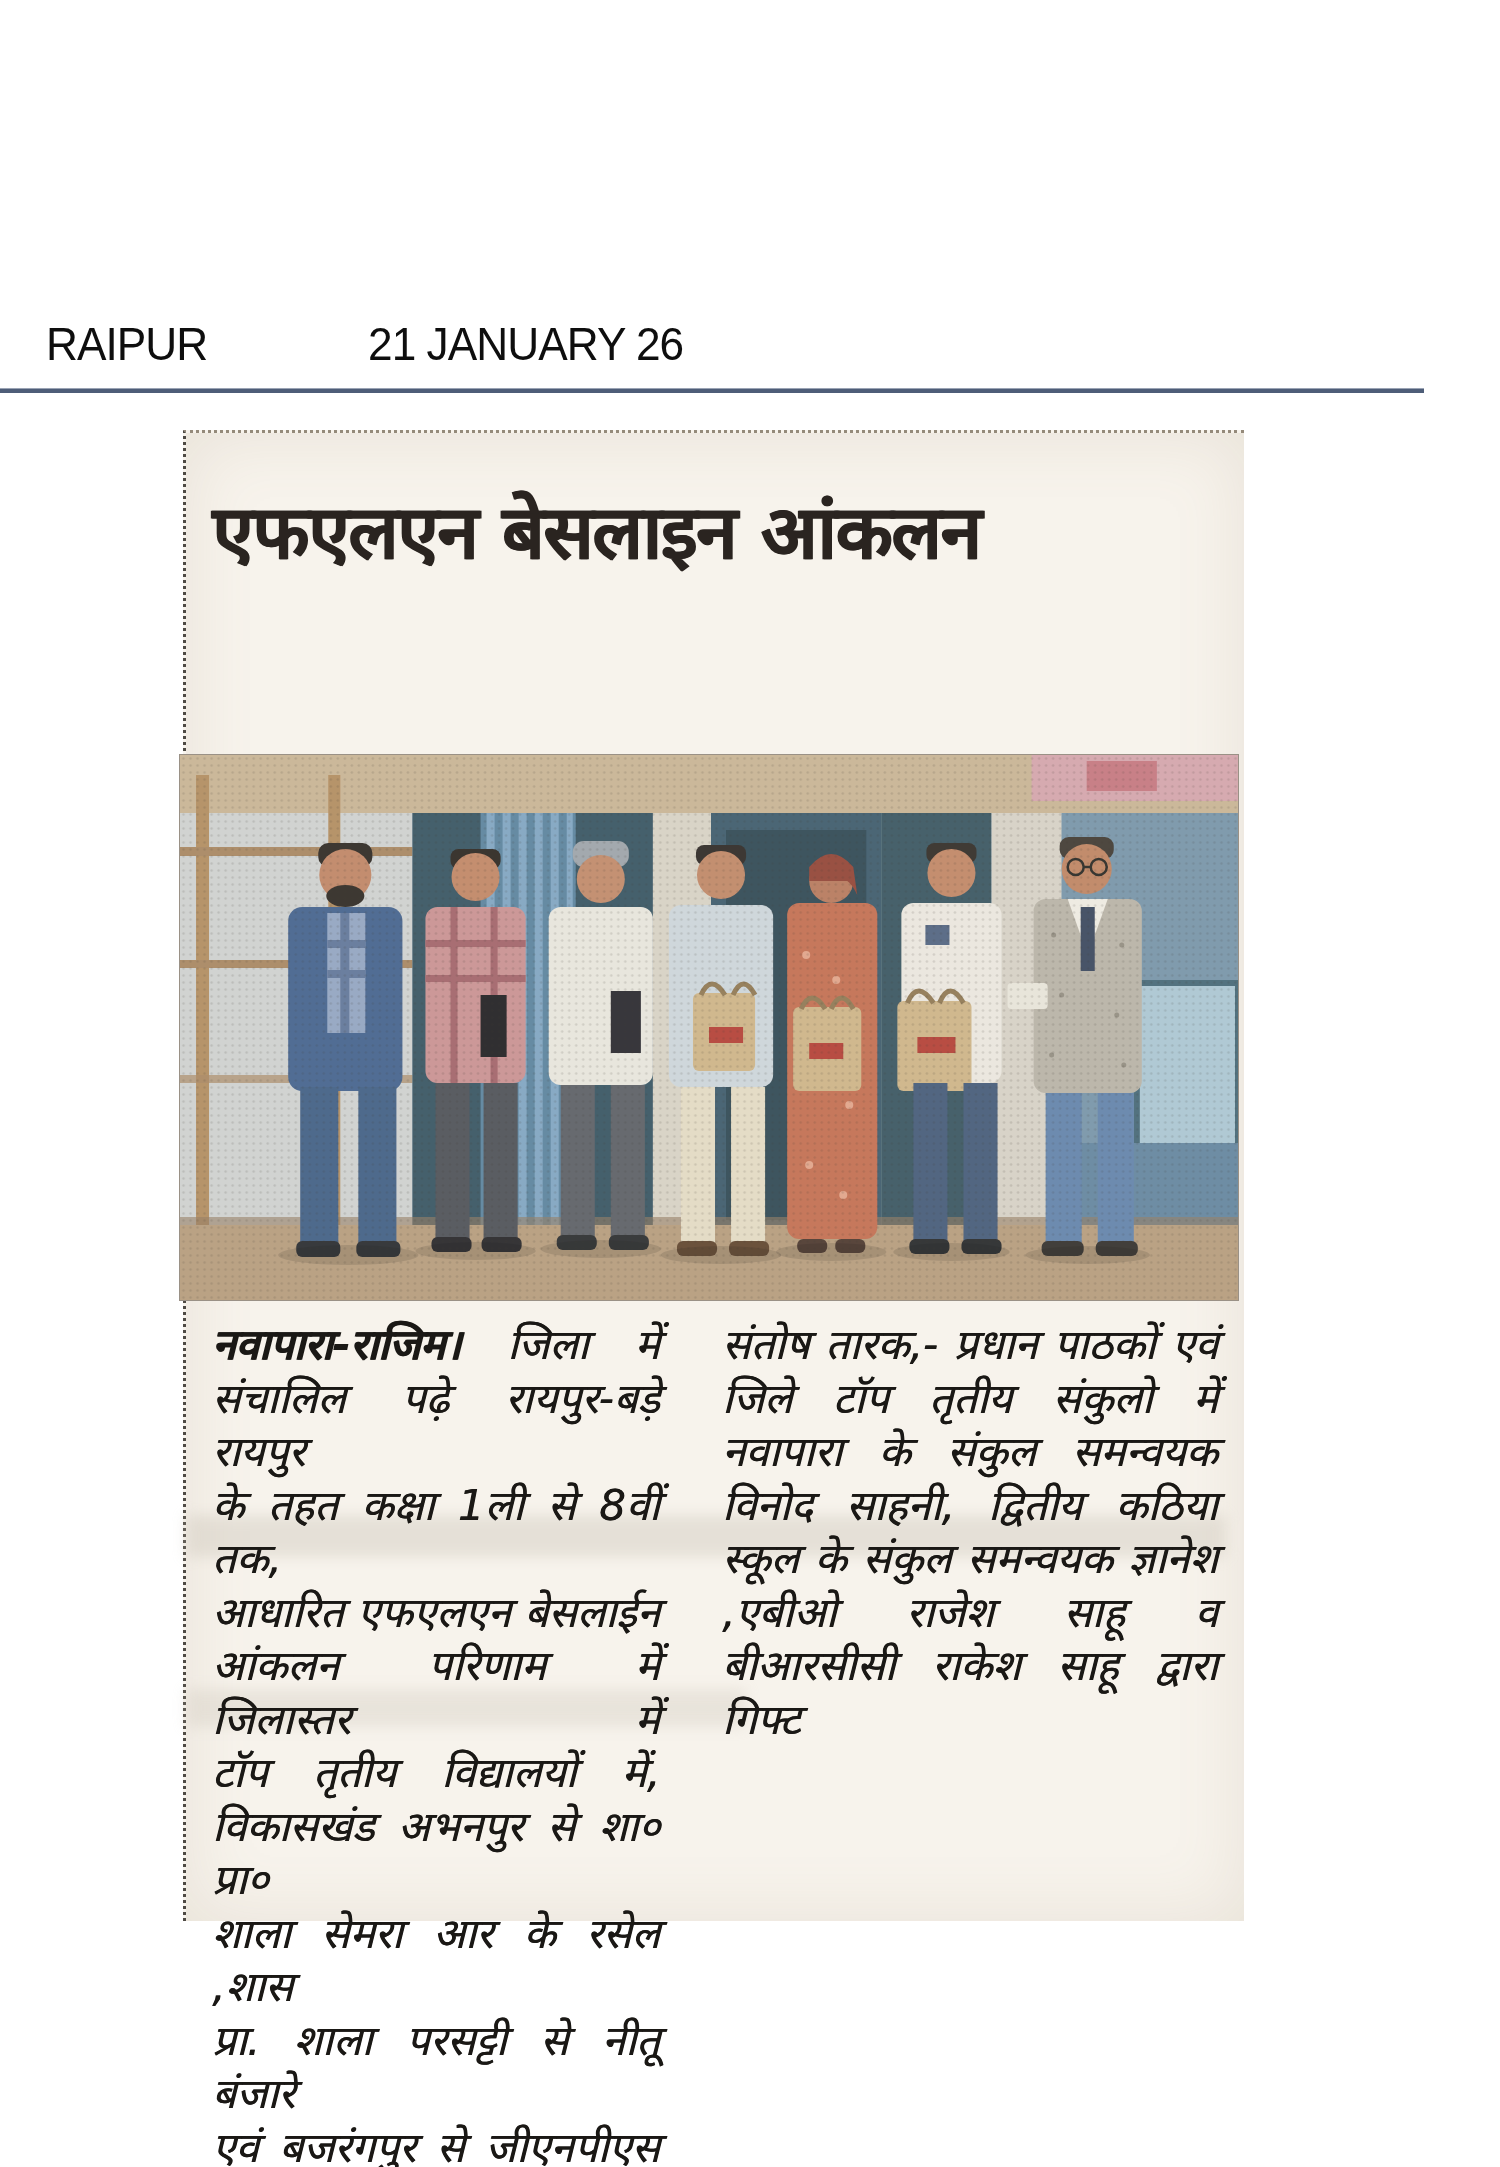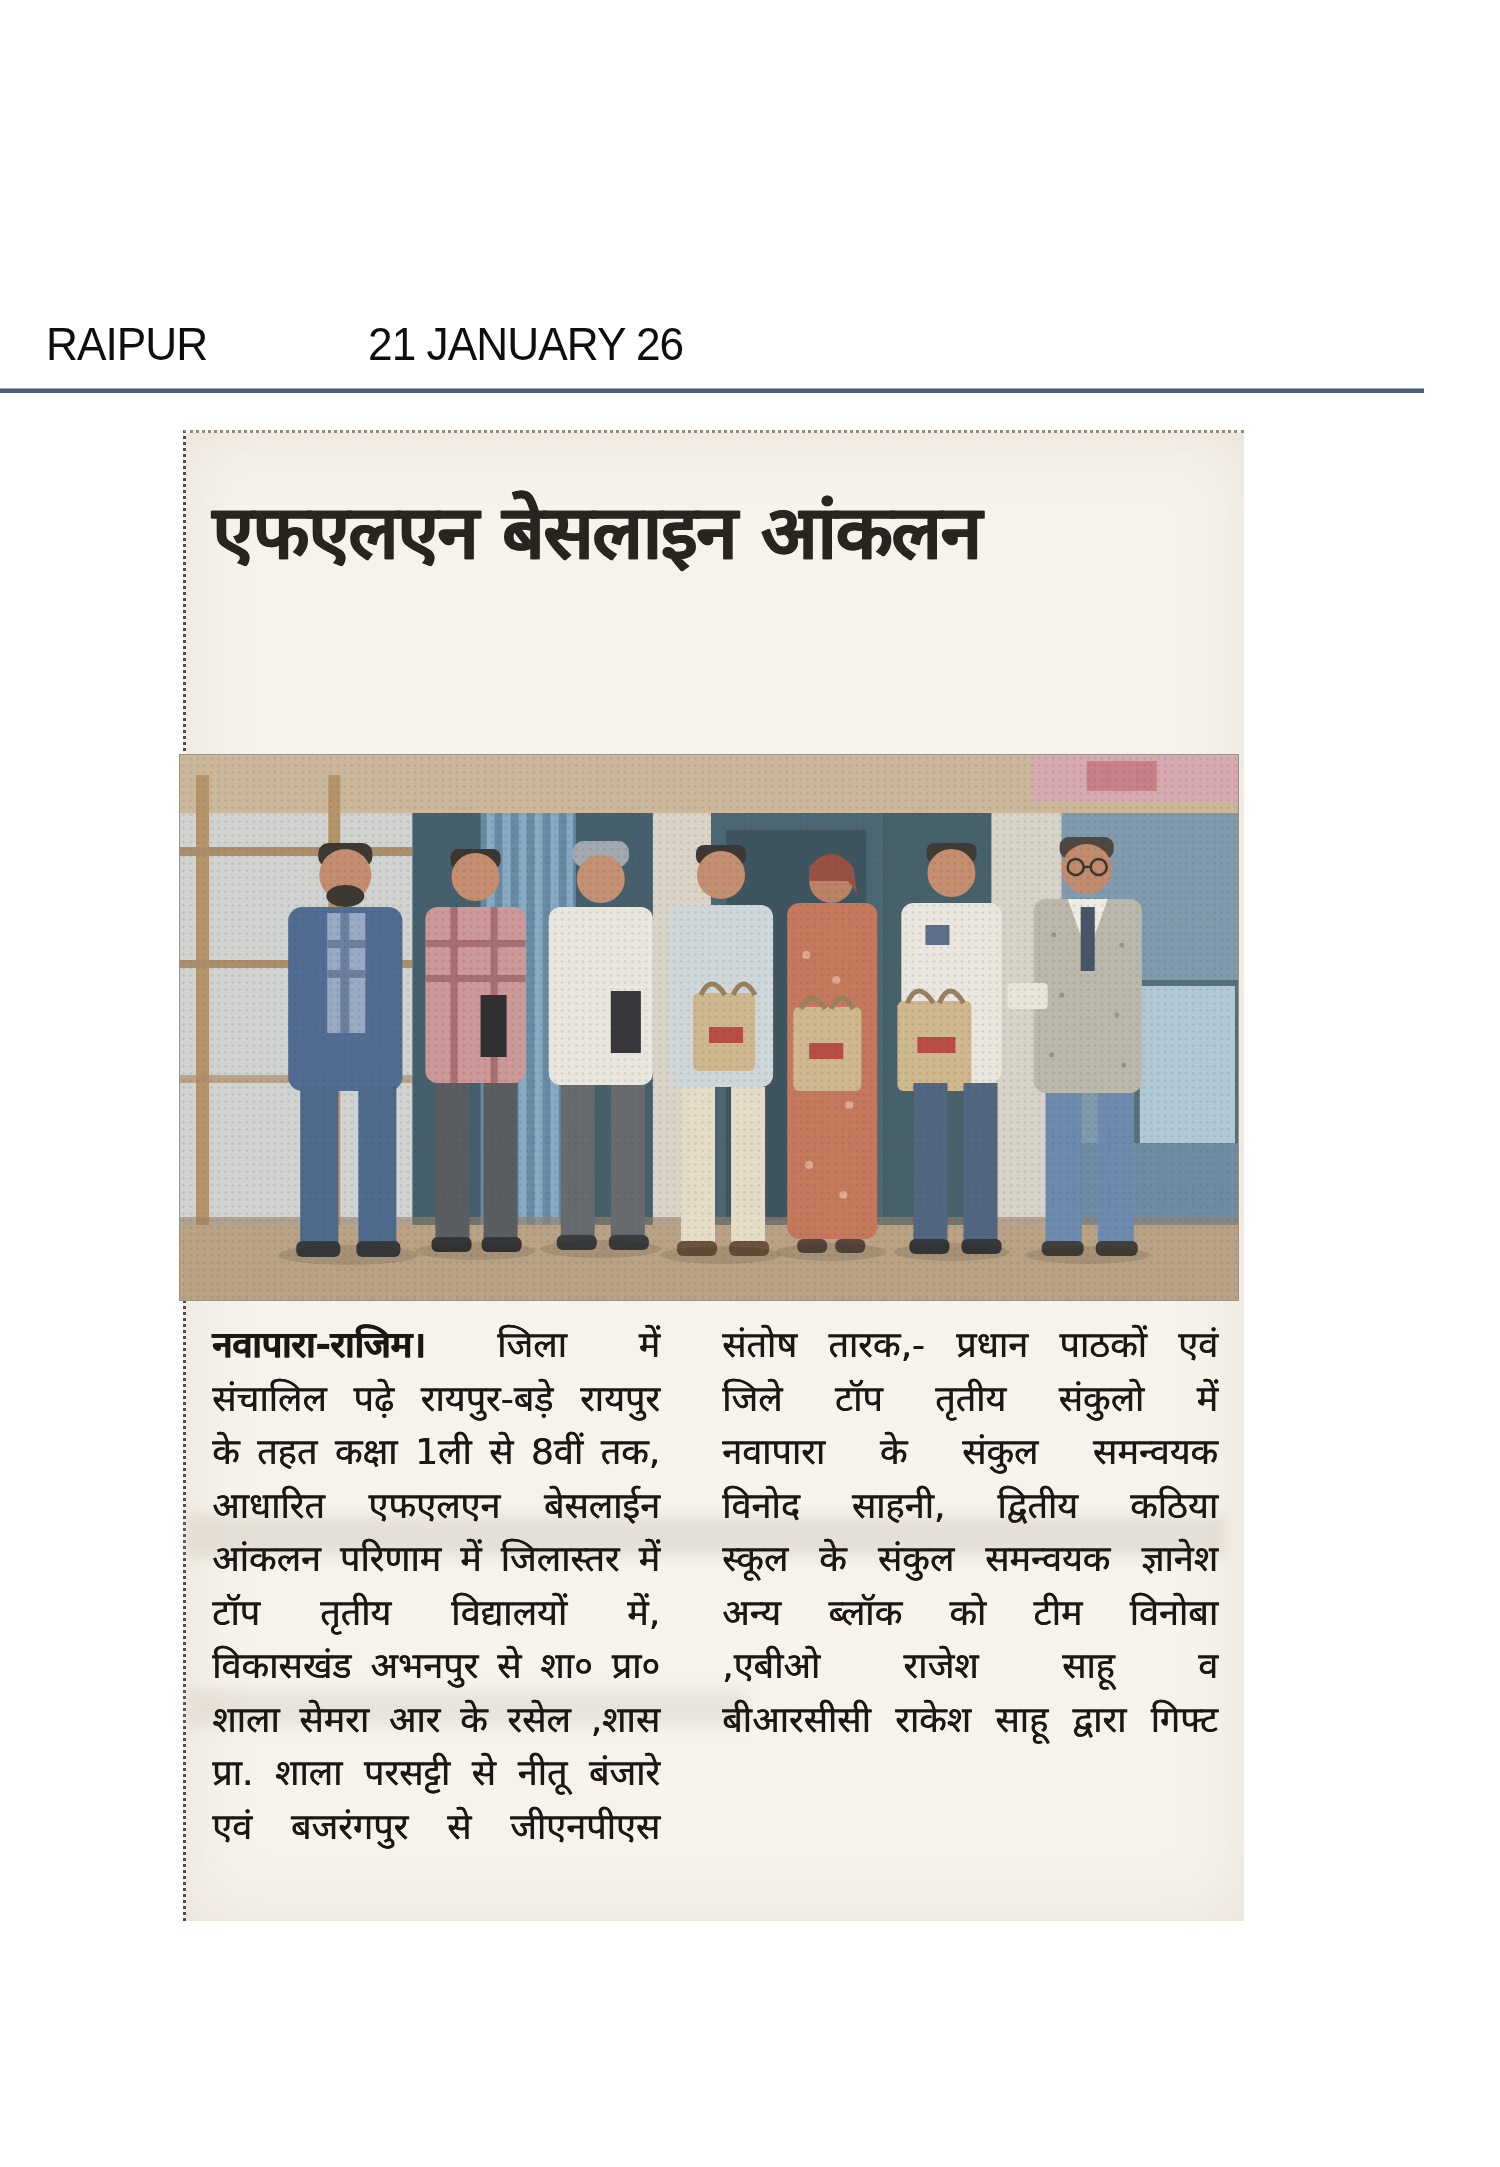--- a/index.html
+++ b/index.html
@@ -40,22 +40,22 @@
   }
   .photo-wrap svg{display:block;width:100%;height:100%;}
   
   .bodycols{
     position:absolute;left:26px;top:885px;width:1006px;display:flex;gap:62px;
   }
   .col{color:#1a1815;}
   .col-left{width:448px;}
   .col-right{flex:1;}
   .bline{
-    font-size:36px;line-height:53.5px;text-align:justify;text-align-last:justify;
-    text-shadow:.5px 0 0 currentColor;white-space:normal;
+    font-size:42px;line-height:53.5px;text-align:justify;text-align-last:justify;
+    text-shadow:.5px 0 0 currentColor;white-space:normal;font-style:italic;
   }
   .bline.last-left{text-align-last:left;}
   .bline b{font-weight:700;text-shadow:1px 0 0 currentColor;}
   
   .smudge{position:absolute;background:#c9c2b6;opacity:.38;filter:blur(7px);}
   .smudge.s1{left:0;top:1082px;width:1040px;height:42px;}
   .smudge.s2{left:0;top:1256px;width:560px;height:38px;opacity:.3;}
 </style>
 </head>
 <body>
@@ -247,19 +247,18 @@
       <div class="bline">शाला सेमरा आर के रसेल ,शास</div>
       <div class="bline">प्रा. शाला परसट्टी से नीतू बंजारे</div>
       <div class="bline">एवं बजरंगपुर से जीएनपीएस</div>
     </div>
     <div class="col col-right">
       <div class="bline">संतोष तारक,- प्रधान पाठकों एवं</div>
       <div class="bline">जिले टॉप तृतीय संकुलो में</div>
       <div class="bline">नवापारा के संकुल समन्वयक</div>
       <div class="bline">विनोद साहनी, द्वितीय कठिया</div>
       <div class="bline">स्कूल के संकुल समन्वयक ज्ञानेश</div>
-      <div class="bline">अन्य ब्लॉक को टीम विनोबा</div>
       <div class="bline">,एबीओ राजेश साहू व</div>
       <div class="bline">बीआरसीसी राकेश साहू द्वारा गिफ्ट</div>
     </div>
   </div>
 
 </div>
 
 </body></html>

